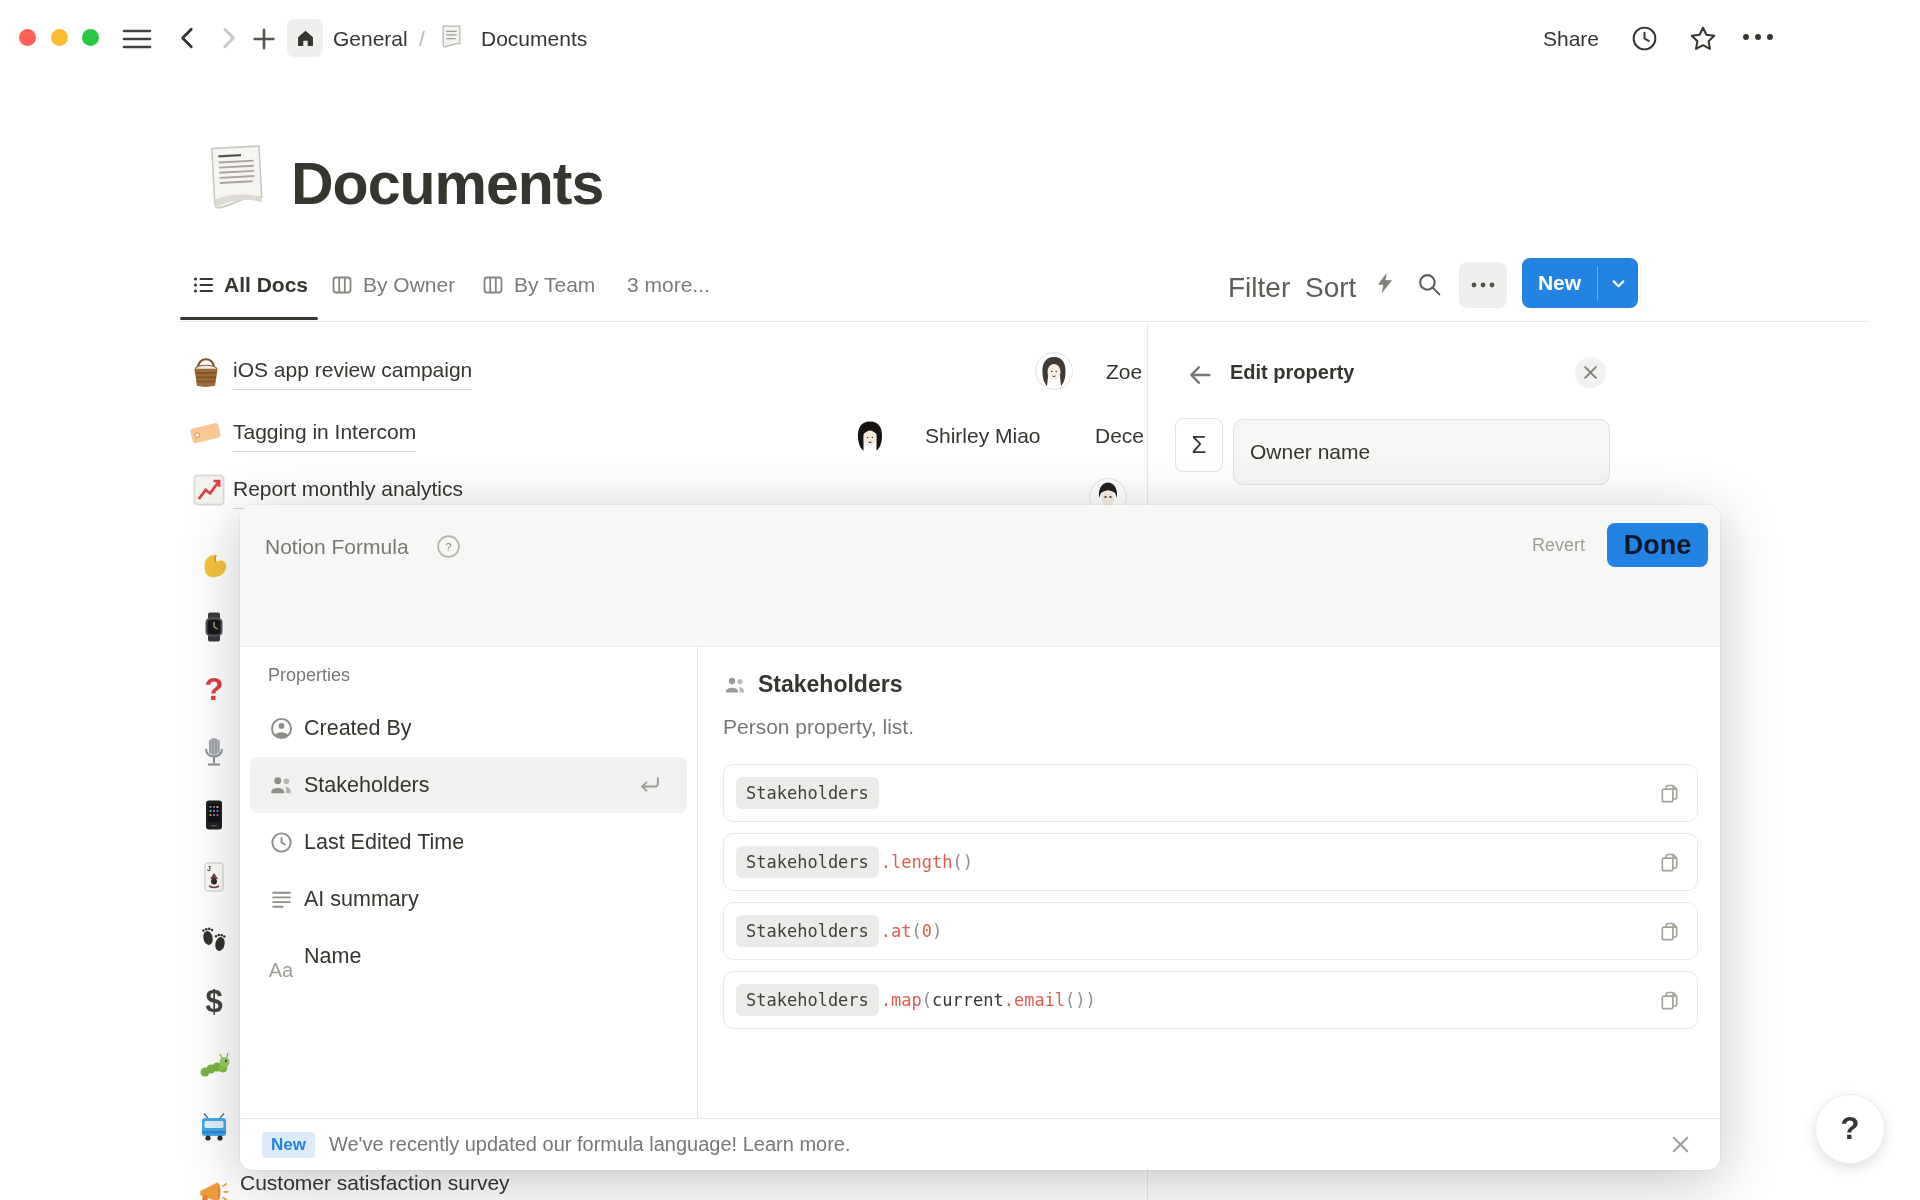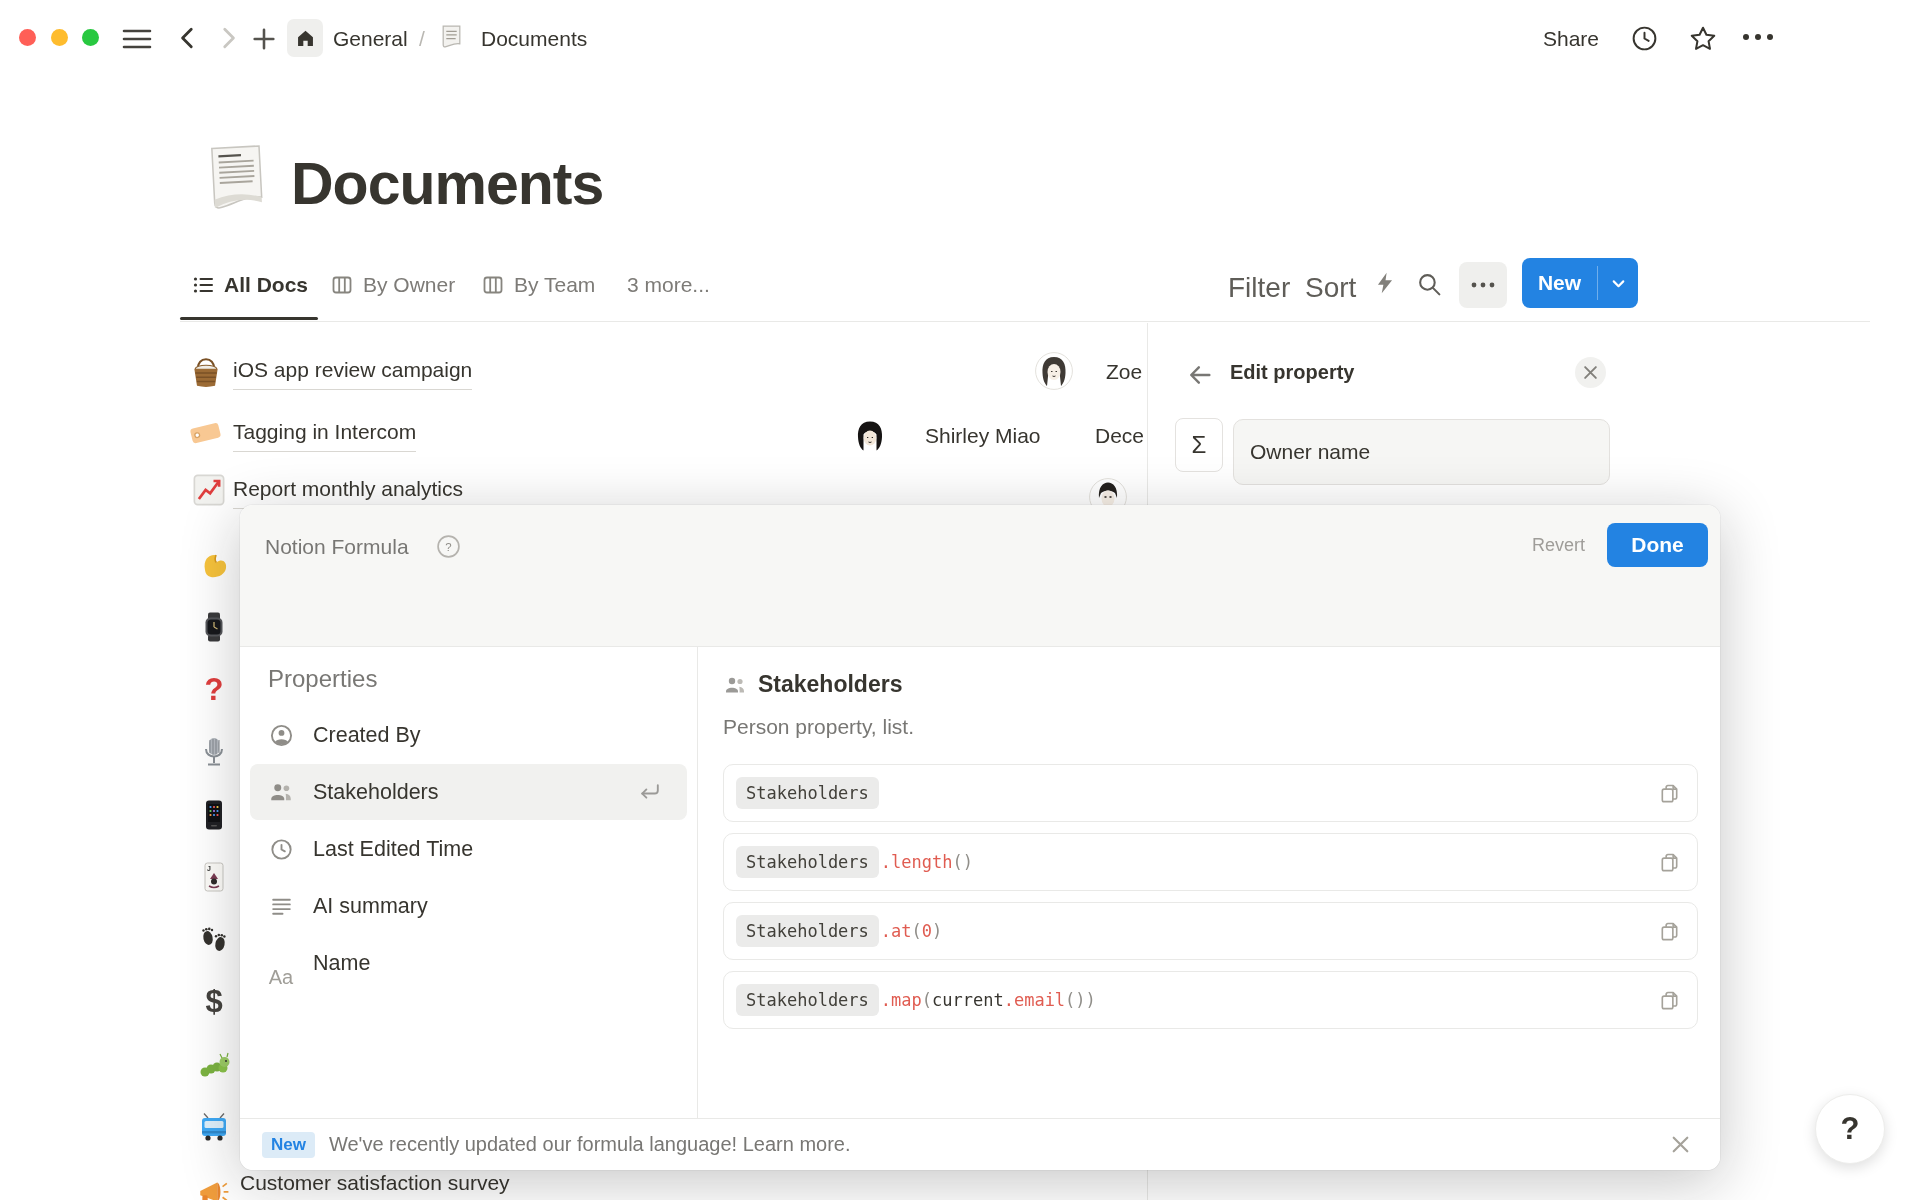--- a/index.html
+++ b/index.html
@@ -87,31 +87,31 @@
   
   #modal { left:240px; top:505px; width:1480px; height:665px; background:#fff; border-radius:13px;
            box-shadow:0 12px 60px rgba(15,15,15,.24), 0 0 0 1px rgba(15,15,15,.04);
            z-index:10; display:flex; flex-direction:column; }
   #modal-header { height:142px; background:#f7f7f5; border-radius:13px 13px 0 0;
                   border-bottom:1px solid #e9e9e7; position:relative; }
   #mh-label { position:absolute; left:25px; top:30px; font-size:21px; color:#787774; }
   #mh-help { position:absolute; left:196px; top:29px; }
   #mh-actions { position:absolute; right:12px; top:18px; display:flex; align-items:center; gap:22px; }
   #mh-revert { font-size:18px; color:#9f9d99; }
-  #mh-done { width:101px; height:44px; background:#2383e2; color:#ffffff; border:none; border-radius:8px;
-             font-size:21px; font-weight:700; font-family:inherit; display:flex; align-items:center;
+  #mh-done { width:101px; height:44px; background:#2383e2; color:#0f172a; border:none; border-radius:8px;
+             font-size:27px; font-weight:700; font-family:inherit; display:flex; align-items:center;
              justify-content:center; }
   #modal-body { flex:1; display:flex; min-height:0; }
   #props-pane { width:458px; border-right:1px solid #e9e9e7; padding:18px 10px 0 10px; }
-  #props-heading { font-size:24px; color:#787774; padding-left:18px; margin-bottom:14px; }
+  #props-heading { font-size:18px; color:#787774; padding-left:18px; margin-bottom:14px; }
   .prop-item { height:56px; display:flex; align-items:center; padding:0 24px 0 18px;
                border-radius:8px; margin-bottom:1px; }
   .prop-item.selected { background:#f1f1ef; }
   .prop-icon { width:26px; display:flex; justify-content:center; }
-  .prop-label { margin-left:19px; font-size:21.5px; color:#37352f; white-space:nowrap; }
+  .prop-label { margin-left:10px; font-size:21.5px; color:#37352f; white-space:nowrap; }
   .prop-aa { font-size:20px; font-weight:500; color:#a09e98;margin-top:28px; }
   .prop-return { margin-left:auto; }
   .prop-emoji { margin-left:16px; }
   .prop-emoji + .prop-label { margin-left:9px; }
   #detail-pane { flex:1; padding:24px 22px 0 25px; }
   #detail-heading-row { display:flex; align-items:center; gap:11px; }
   #detail-heading { font-size:23px; font-weight:700; }
   #detail-subtitle { margin-top:17px; font-size:21px; color:#787774; }
   #examples { margin-top:25px; }
   .example-row { height:58px; border:1px solid #e9e9e7; border-radius:10px; margin-bottom:11px;

